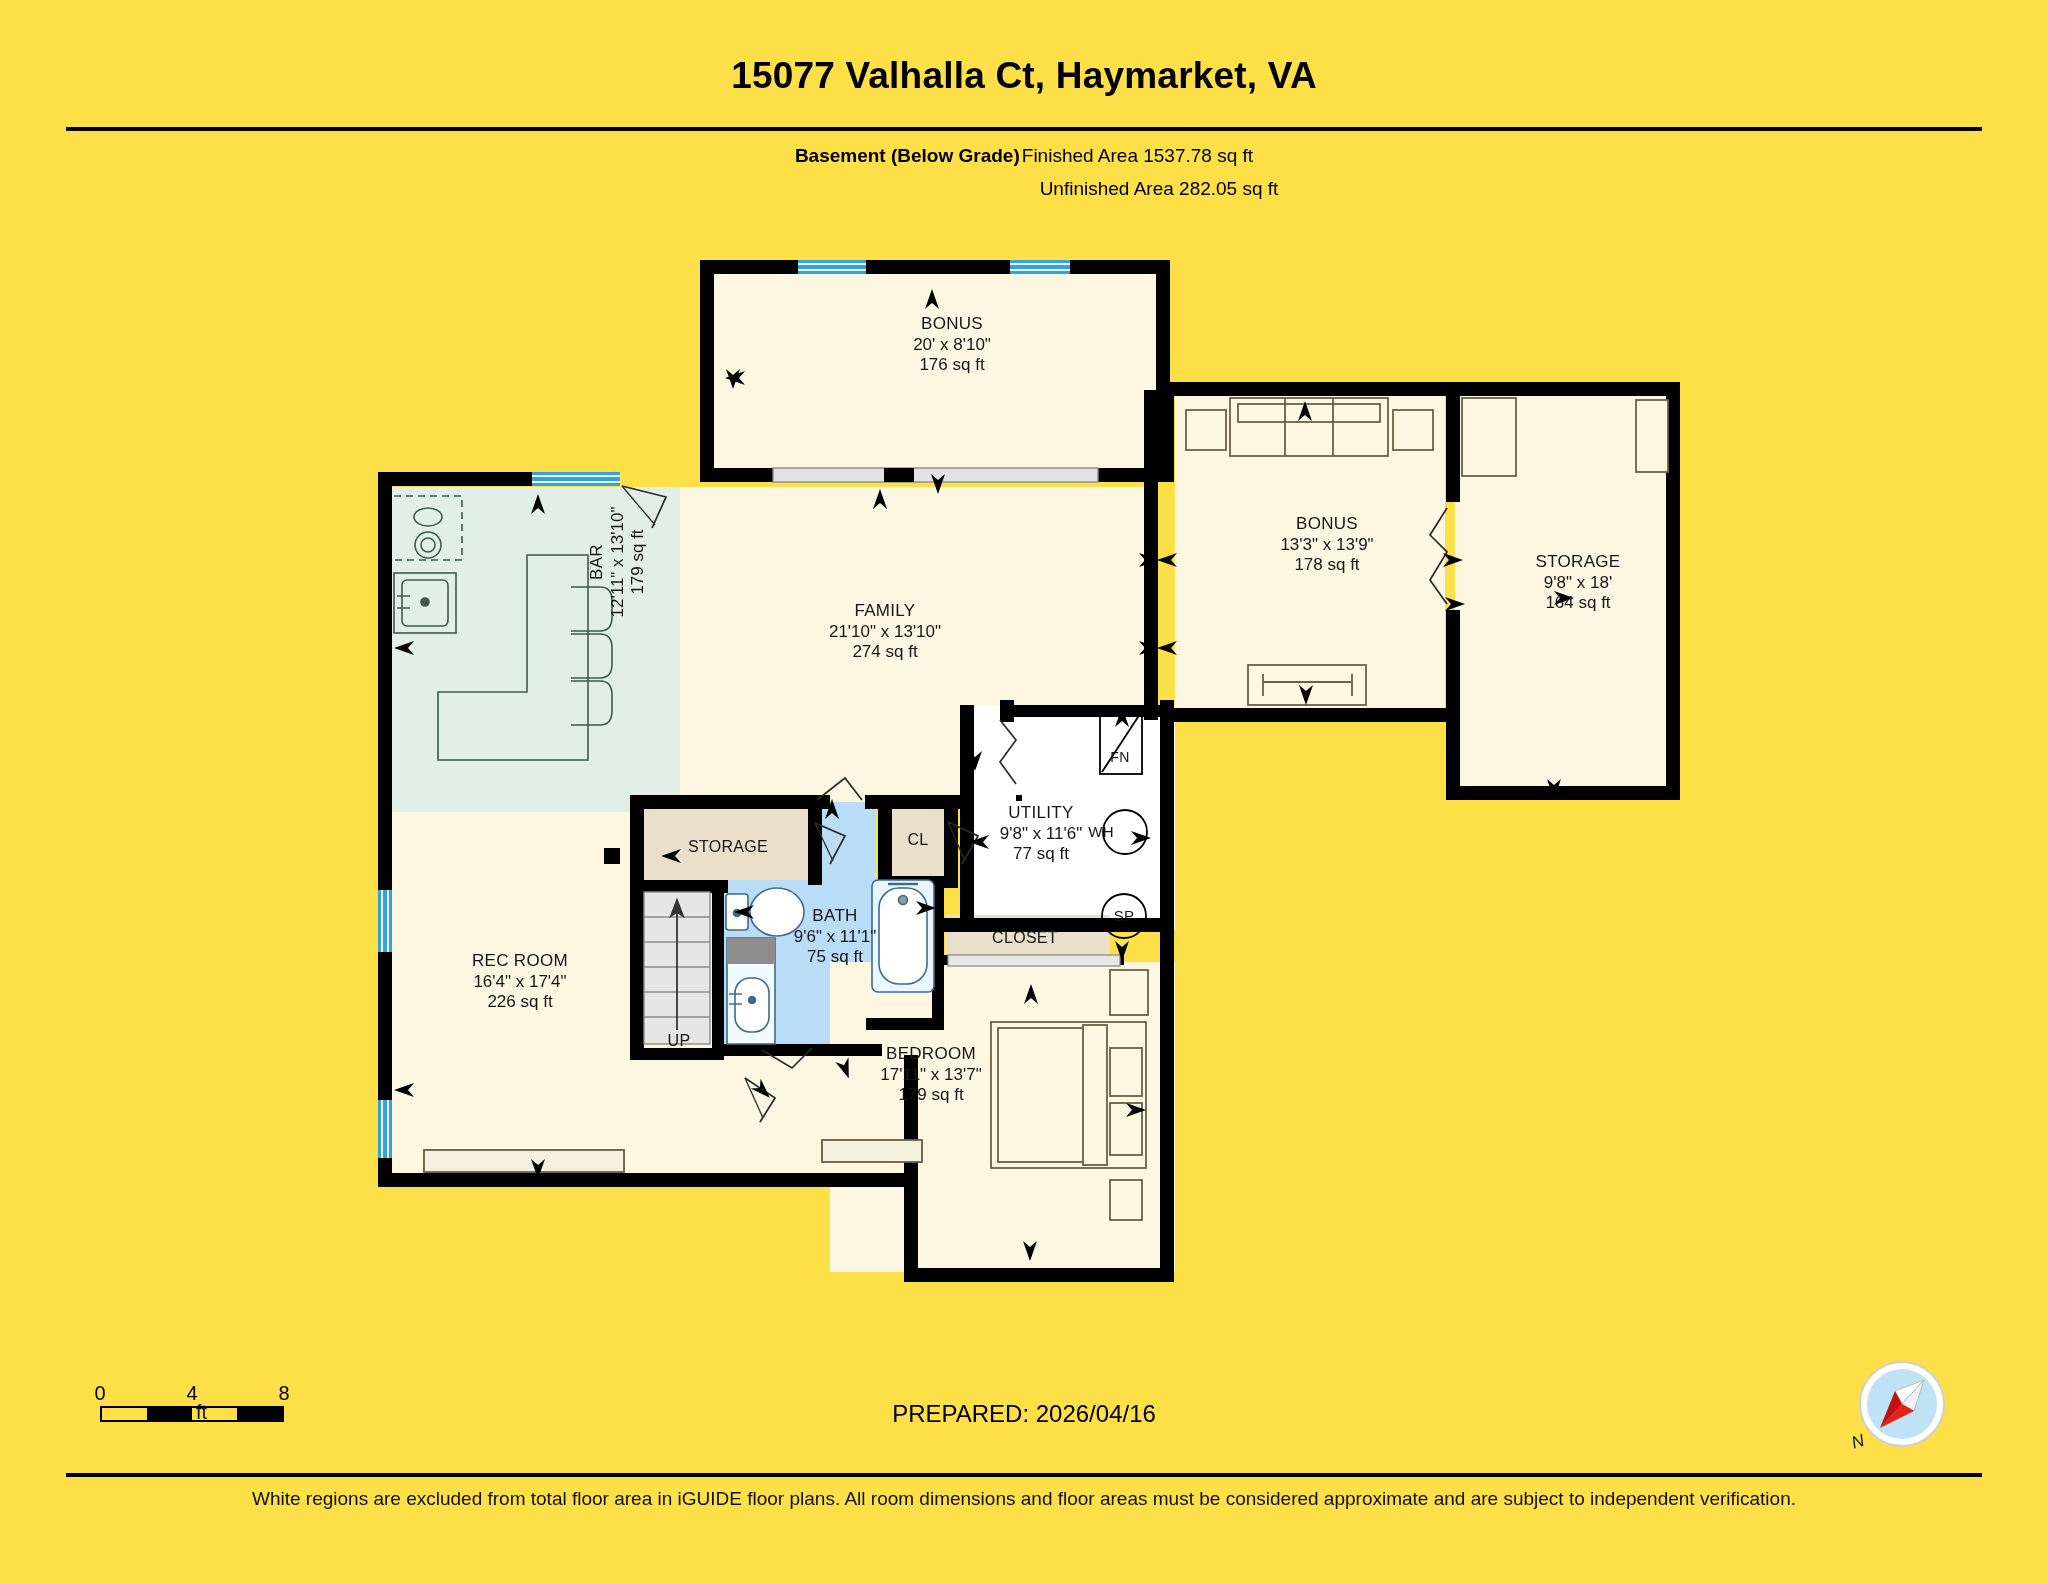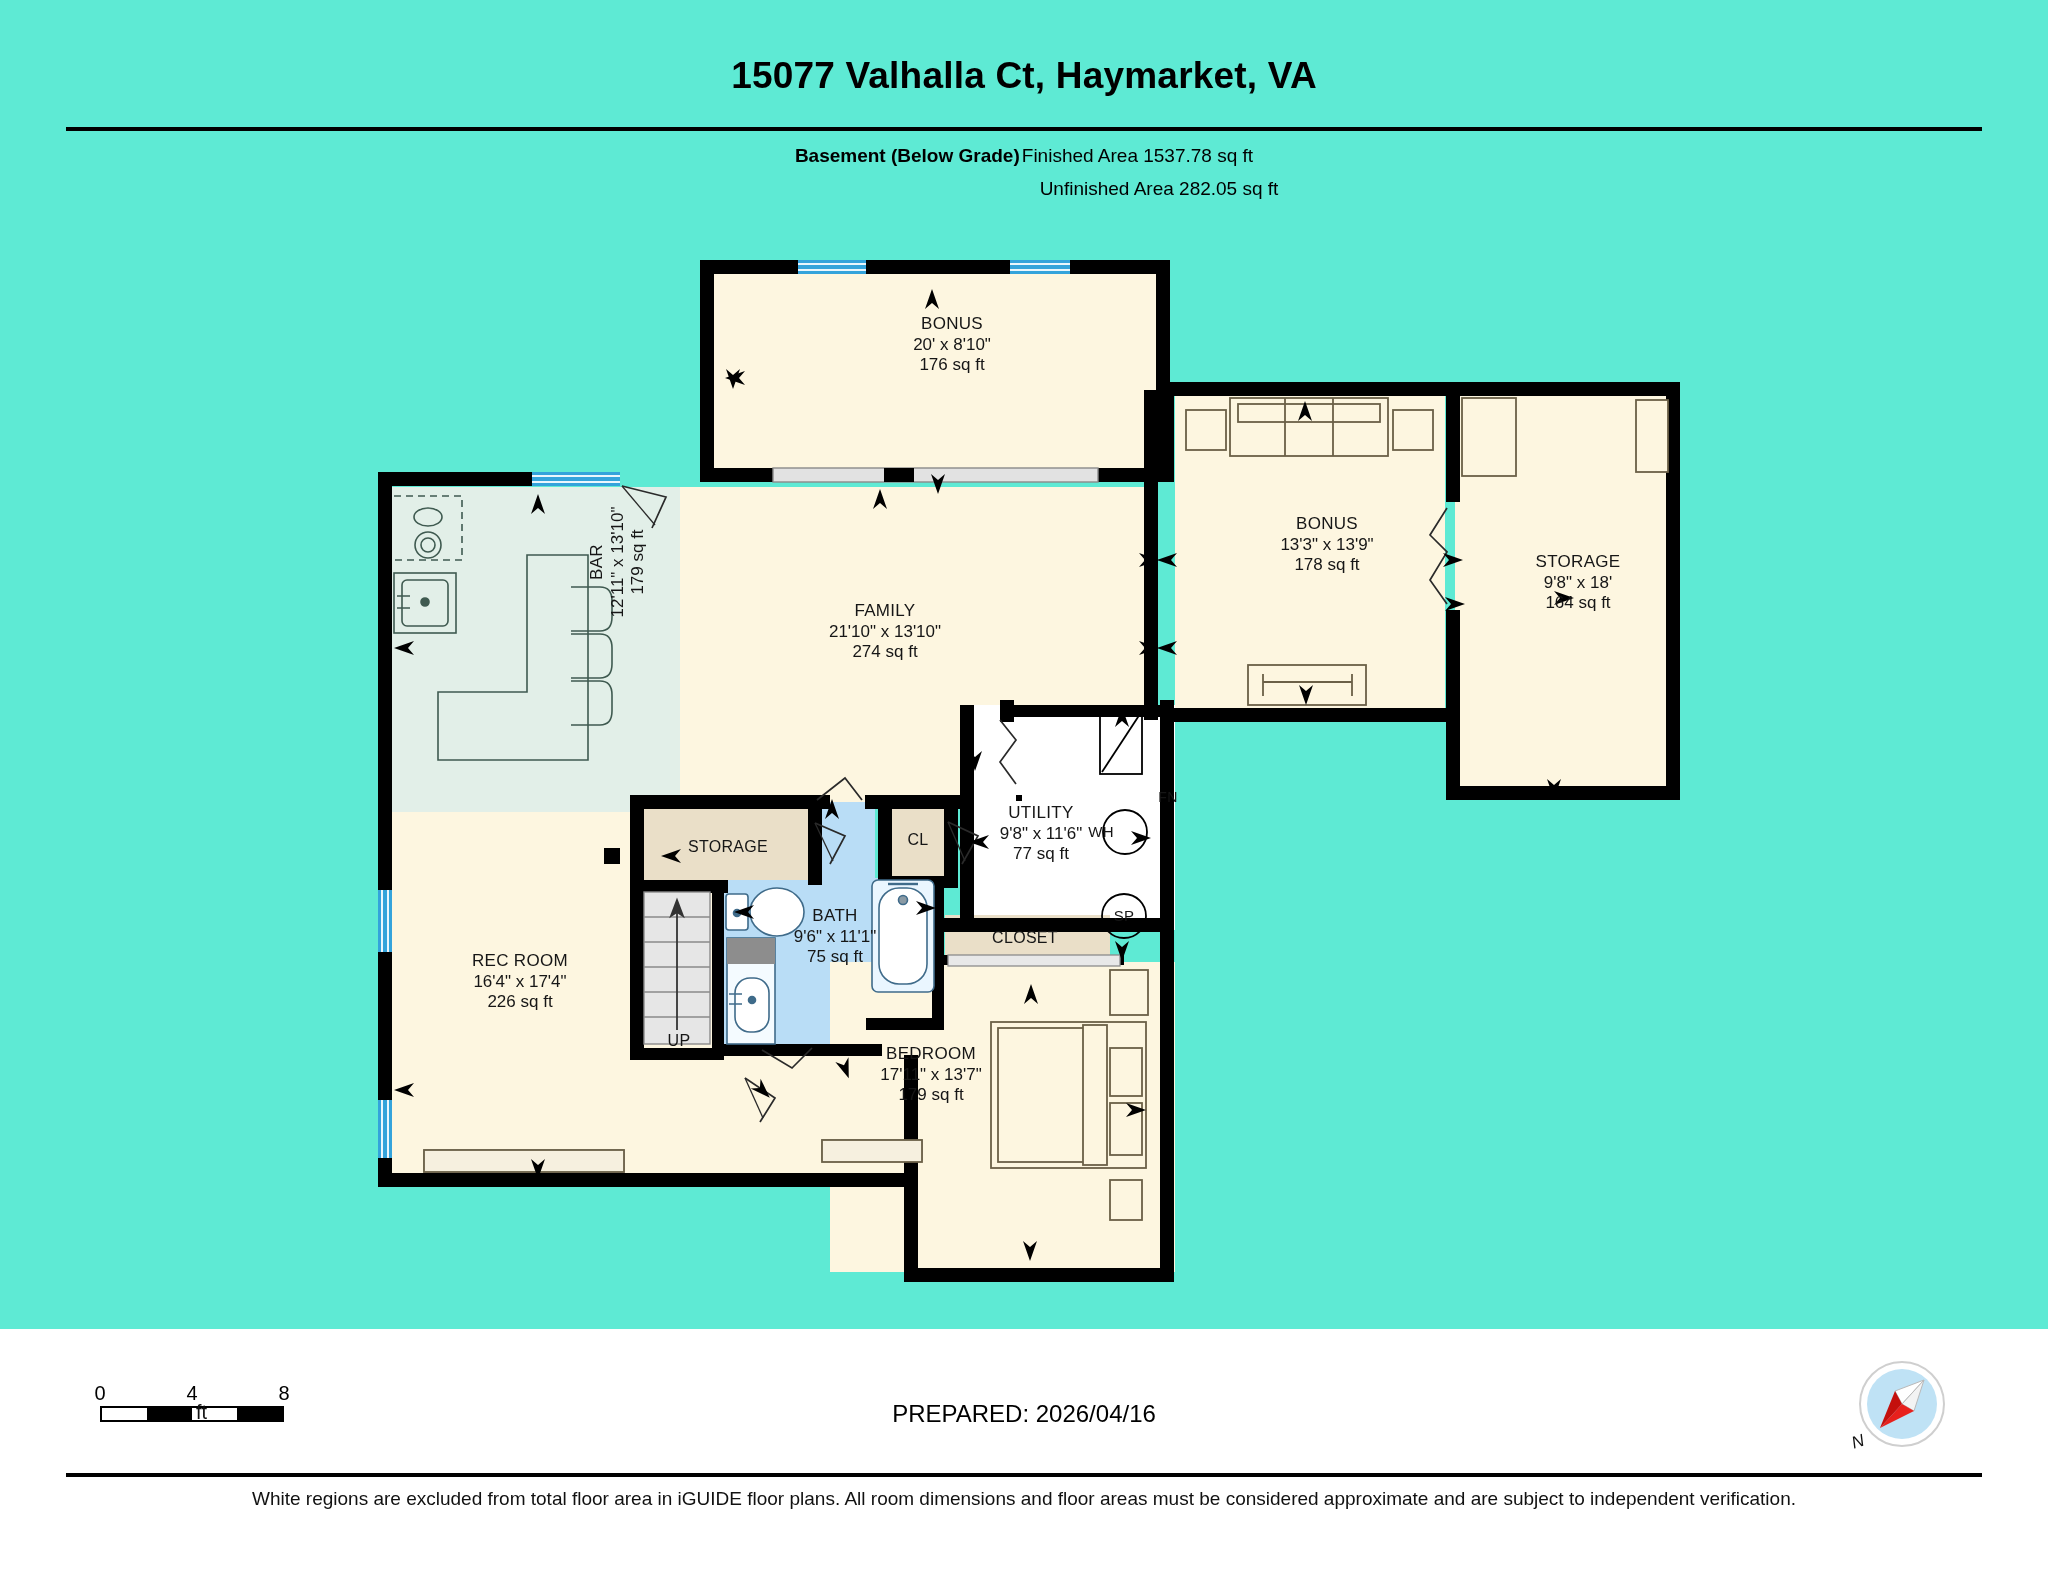--- a/index.html
+++ b/index.html
@@ -1,21 +1,21 @@
 <!DOCTYPE html>
 <html><head>
 <meta charset="utf-8">
 <title>Floor Plan</title>
 <style>
   html,body{margin:0;padding:0;background:#ffffff;}
   body{
     width:2048px;height:1583px;position:relative;overflow:hidden;
     font-family:"Liberation Sans", sans-serif;color:#111;
   }
-  .page{position:absolute;left:0;top:0;width:2048px;height:1329px;background:#5eead4;}
+  .page{position:absolute;left:0;top:0;width:2048px;height:1583px;background:#fde047;}
 
   
   .title{
     position:absolute;left:0;top:55px;width:2048px;text-align:center;
     font-size:37px;font-weight:bold;letter-spacing:.2px;color:#000;
   }
   .rule-top{position:absolute;left:66px;top:127px;width:1916px;height:4px;background:#000;}
   .meta{position:absolute;left:0;top:145px;width:2048px;}
   .meta-row{display:flex;justify-content:center;align-items:flex-end;font-size:19px;}
   .meta-lbl{font-weight:bold;color:#000;}
@@ -497,21 +497,21 @@
   <div class="rlabel sm" style="left:918px;top:840px;transform:translate(-50%,-50%);">
     <div class="nm">CL</div>
   </div>
   <div class="rlabel sm" style="left:1025px;top:938px;transform:translate(-50%,-50%);">
     <div class="nm">CLOSET</div>
   </div>
   <div class="rlabel sm" style="left:679px;top:1041px;transform:translate(-50%,-50%);text-align:center;">
     <div class="nm">UP</div>
   </div>
 
-  <div class="rlabel" style="left:1120px;top:798px;transform:translate(-50%,-50%);font-size:14px;margin-left:48px;">
+  <div class="rlabel" style="left:1120px;top:758px;transform:translate(-50%,-50%);font-size:14px;">
     <div class="nm" style="font-size:14px;">FN</div>
   </div>
   <div class="rlabel" style="left:1101px;top:832px;transform:translate(-50%,-50%);">
     <div class="nm" style="font-size:15px;">WH</div>
   </div>
   <div class="rlabel" style="left:1124px;top:916px;transform:translate(-50%,-50%);">
     <div class="nm" style="font-size:15px;">SP</div>
   </div>
 
   <div class="scalewrap">

